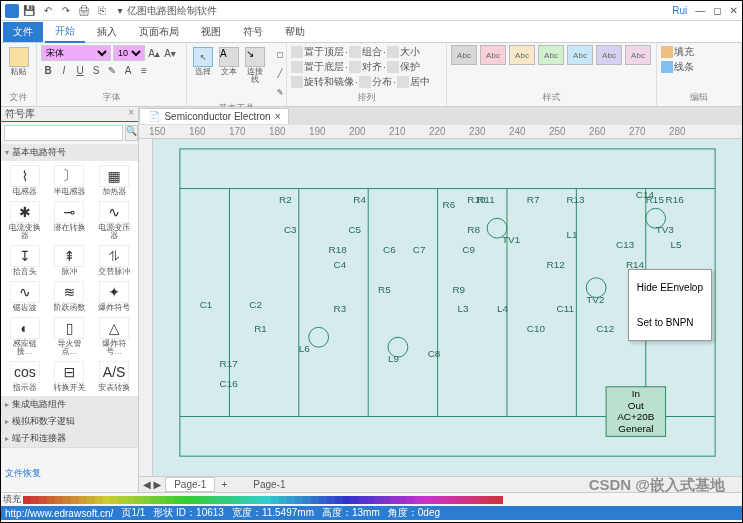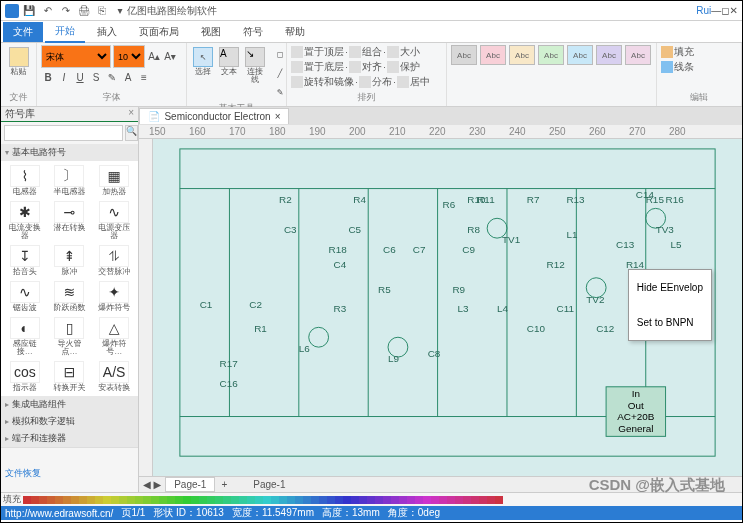--- a/index.html
+++ b/index.html
@@ -2,35 +2,35 @@
 <html><head>
 <meta charset="utf-8">
 <style>
 *{box-sizing:border-box;margin:0;padding:0;font-family:"Microsoft YaHei",Arial,sans-serif;font-size:10px}
 body{width:743px;height:523px;background:#fff;overflow:hidden;border:1px solid #000}
 .titlebar{height:20px;background:#fff;display:flex;align-items:center;padding:0 4px;border-bottom:1px solid #d0d0d0}
 .titlebar .logo{width:14px;height:14px;background:#2b7cd3;border-radius:2px;margin-right:4px}
 .titlebar .qat{display:flex;gap:4px}
 .titlebar .qat span{width:14px;height:14px;display:flex;align-items:center;justify-content:center;color:#555;font-size:10px}
 .titlebar .title{flex:1;text-align:left;color:#555;font-size:10px}
-.titlebar .winbtns{display:flex;color:#555}
+.titlebar .winbtns{display:flex;gap:8px;color:#555}
 .menubar{height:22px;background:#fff;display:flex;align-items:center;gap:2px;padding:0 2px;border-bottom:1px solid #d0d0d0}
 .menubar .tab{padding:3px 10px;color:#444;font-size:10px;cursor:pointer}
 .menubar .tab.file{background:#2b7cd3;color:#fff}
 .menubar .tab.active{color:#2b7cd3;border-bottom:2px solid #2b7cd3}
 .ribbon{height:64px;background:#f5f6f7;display:flex;border-bottom:1px solid #d0d0d0}
 .rgroup{border-right:1px solid #e0e0e0;padding:2px 4px;display:flex;flex-direction:column;justify-content:space-between}
 .rgroup .label{text-align:center;color:#888;font-size:9px;padding-top:1px}
 .rgroup .body{display:flex;gap:2px;align-items:flex-start;flex:1}
 .bigbtn{display:flex;flex-direction:column;align-items:center;gap:1px;padding:2px;width:28px}
 .bigbtn .ico{width:20px;height:20px;background:#ddd;border:1px solid #bbb}
 .bigbtn .txt{font-size:8px;color:#555;text-align:center;line-height:1}
 .fontsel{display:flex;flex-direction:column;gap:2px}
 .fontrow{display:flex;gap:2px;align-items:center}
-.fontrow select,.fontrow input{height:23px;font-size:9px;border:1px solid #ccc;background:#f97316}
+.fontrow select,.fontrow input{height:16px;font-size:9px;border:1px solid #ccc;background:#f0abfc}
 .fontrow .btn{width:14px;height:14px;display:flex;align-items:center;justify-content:center;color:#555;font-size:10px}
 .toolcol{display:flex;flex-direction:column;gap:1px}
 .toolbtn{width:22px;height:18px;display:flex;align-items:center;justify-content:center;font-size:8px;color:#555}
 .toolbtn.sel{background:#cfe6f7;border:1px solid #7ab8e0}
 .smrow{display:flex;gap:1px;align-items:center;font-size:9px;color:#555;white-space:nowrap}
 .smrow .ico{width:12px;height:12px;background:#ddd}
 .swatches{display:flex;gap:3px;align-items:center}
 .swatch{width:26px;height:20px;border:1px solid #bbb;display:flex;align-items:center;justify-content:center;font-size:8px;color:#666}
 .main{display:flex;height:calc(100% - 20px - 22px - 64px - 16px - 14px)}
 .sidebar{width:138px;background:#f5f5f5;border-right:1px solid #ccc;display:flex;flex-direction:column}
@@ -165,20 +165,21 @@
         <div class="swatches" id="swatches">
           <div class="swatch" style="background: rgb(216, 216, 216);">Abc</div>
           <div class="swatch" style="background: rgb(248, 208, 216);">Abc</div>
           <div class="swatch" style="background: rgb(248, 232, 200);">Abc</div>
           <div class="swatch" style="background: rgb(208, 240, 208);">Abc</div>
           <div class="swatch" style="background: rgb(200, 232, 248);">Abc</div>
           <div class="swatch" style="background: rgb(216, 208, 240);">Abc</div>
           <div class="swatch" style="background: rgb(240, 216, 232);">Abc</div>
         </div>
       </div>
+    <div class="label">样式</div>
   </div>
   <div class="rgroup" style="flex:1">
     <div class="body" style="flex-direction:column;gap:1px">
       <div class="smrow">
           <span class="ico" style="background:#f0c080"></span>
           <span>填充</span>
         </div>
       <div class="smrow">
           <span class="ico" style="background:#80c0f0"></span>
           <span>线条</span>

